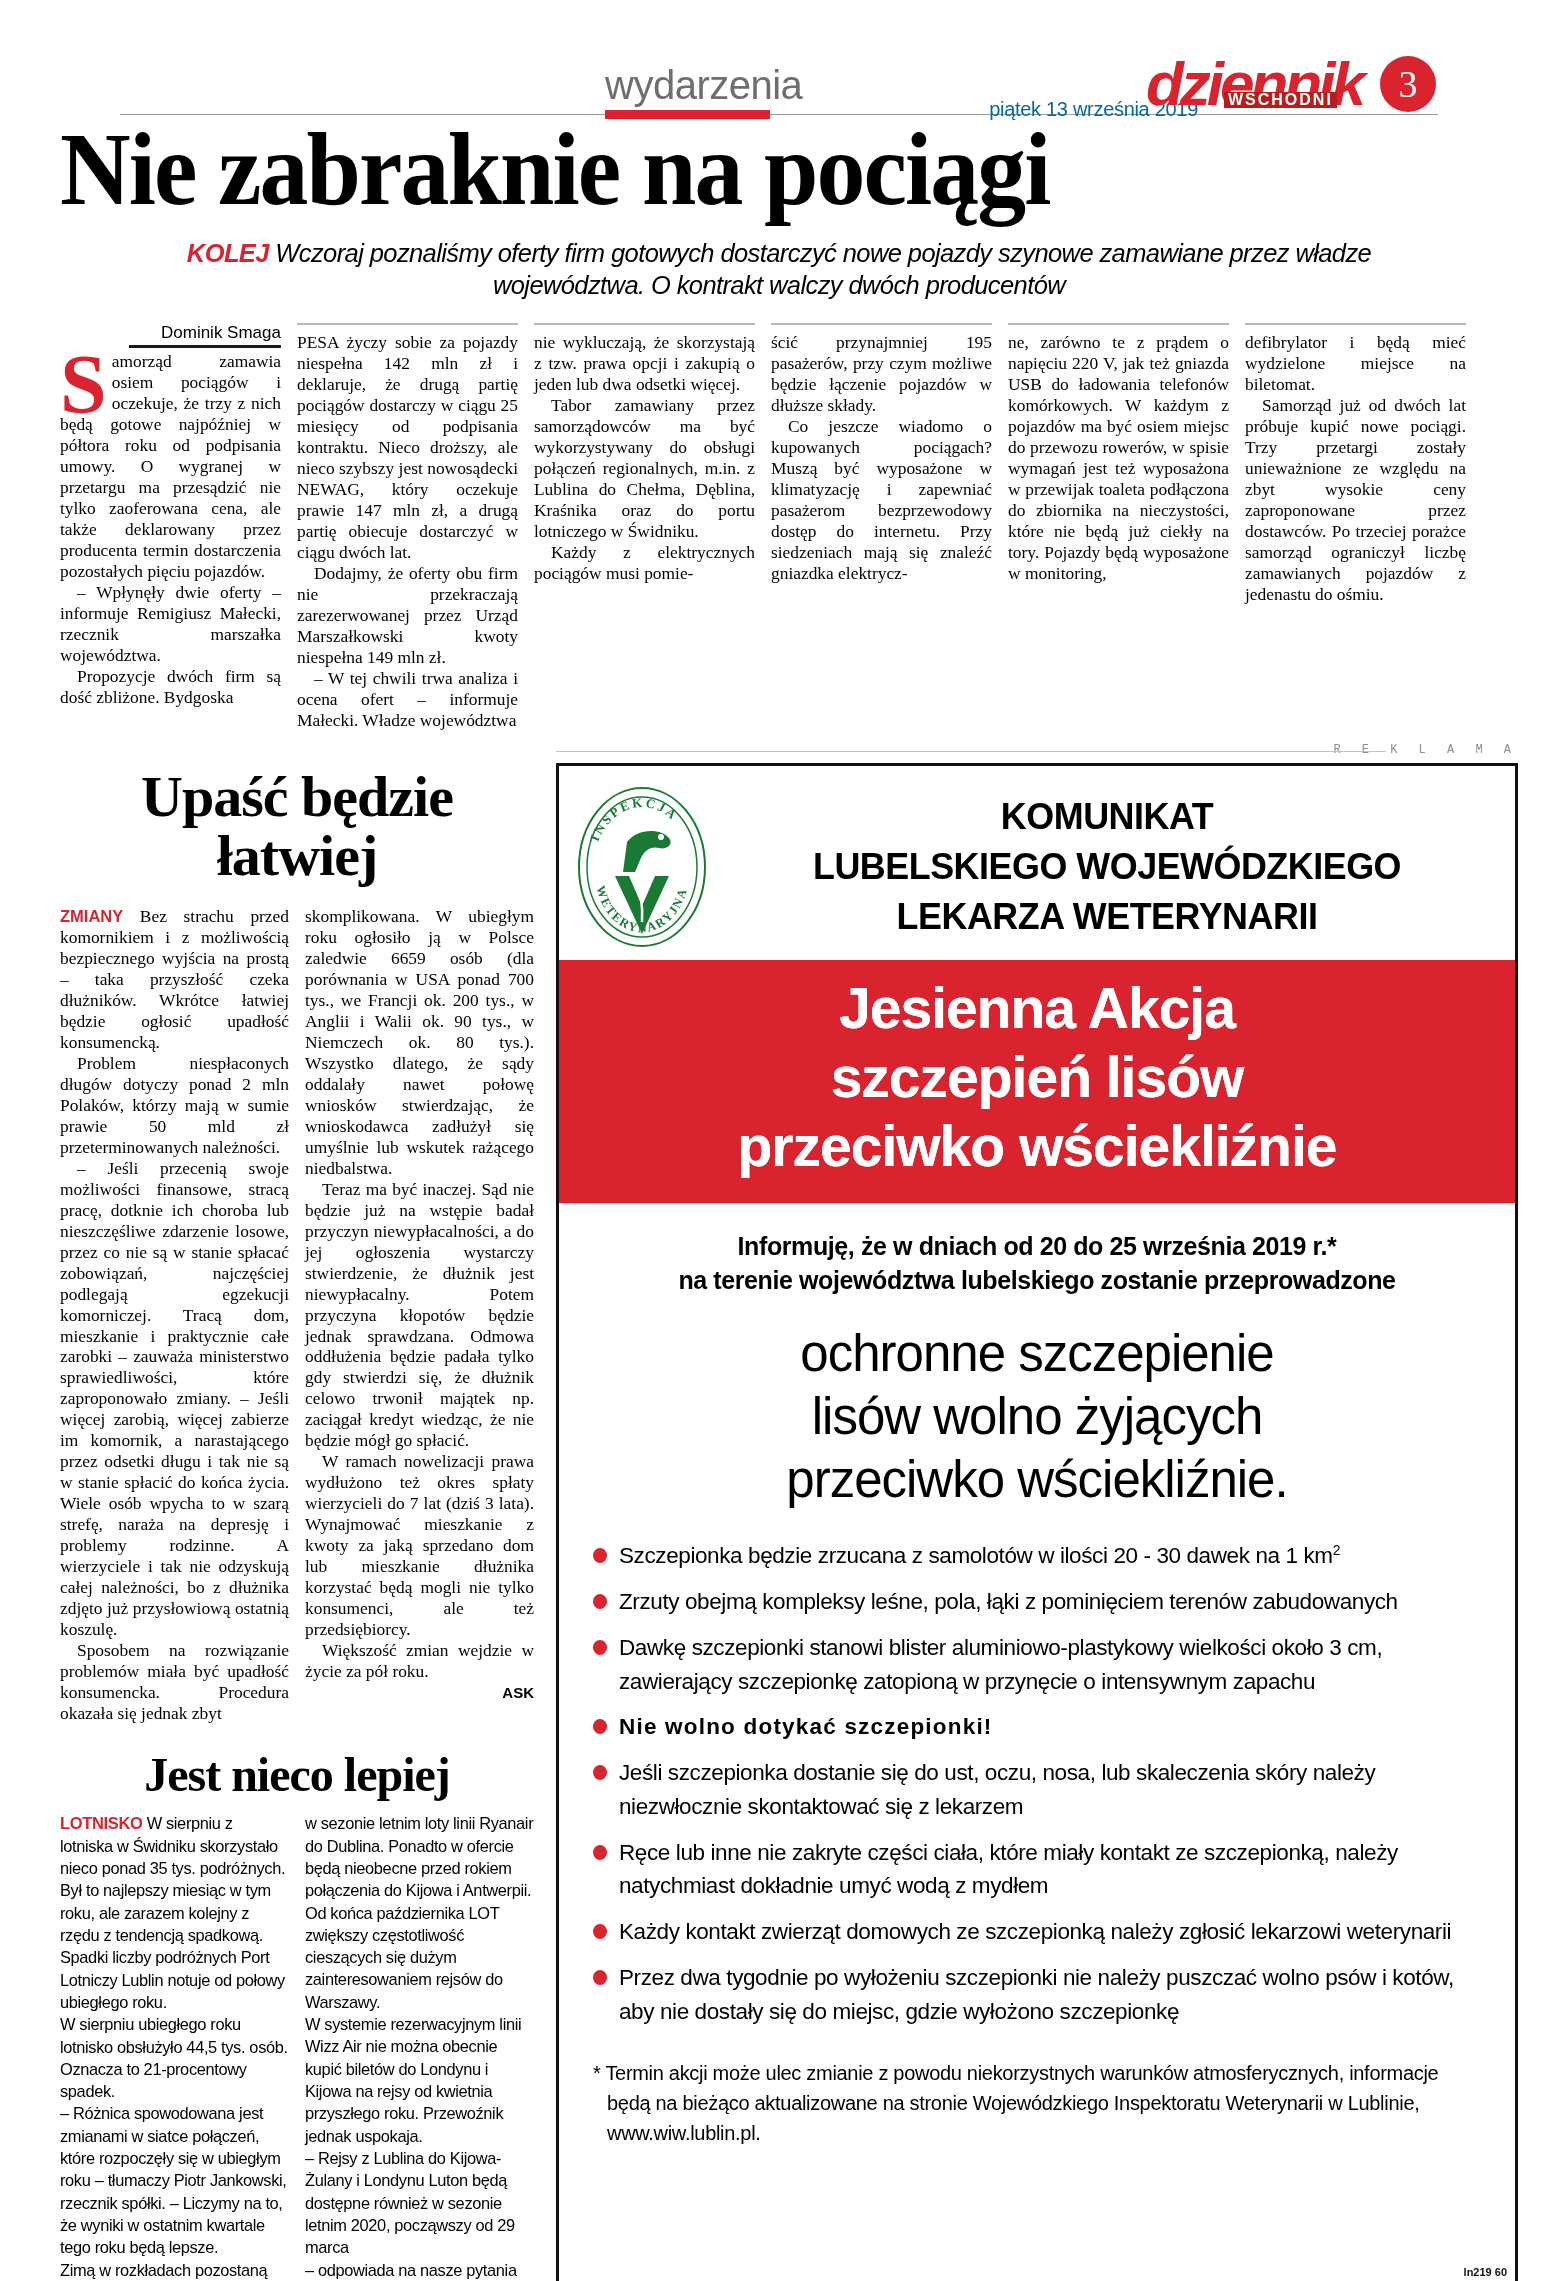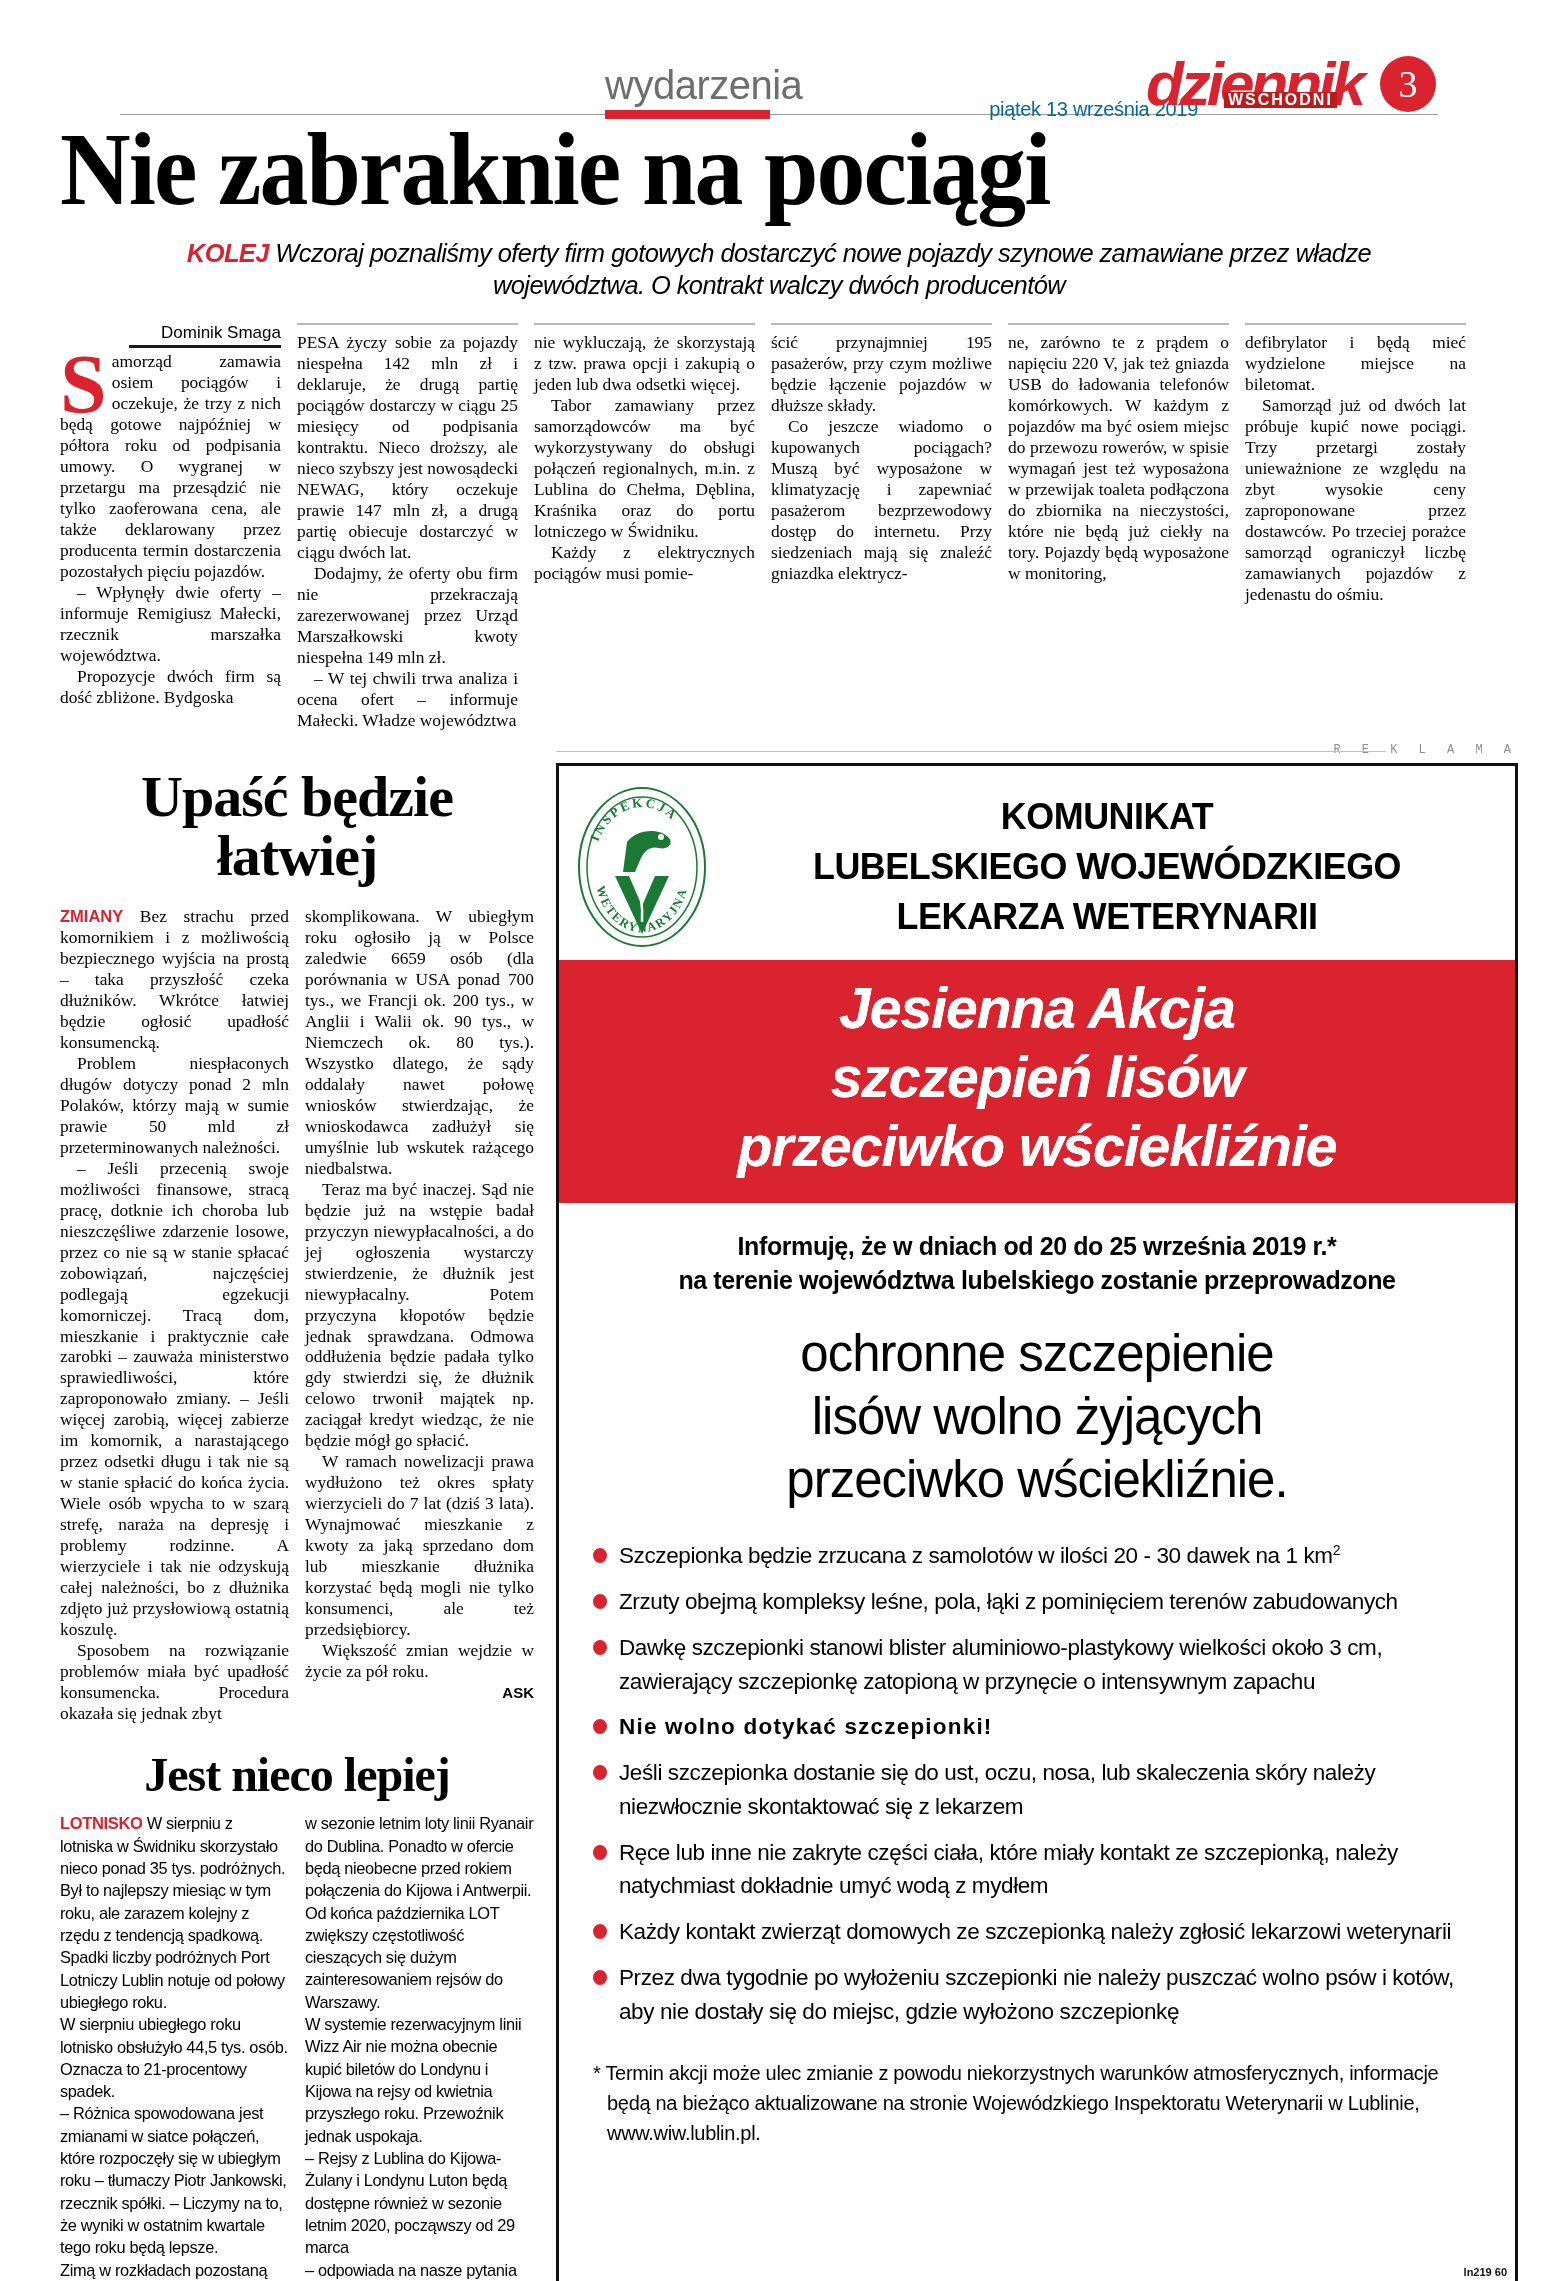--- a/index.html
+++ b/index.html
@@ -134,21 +134,21 @@
     flex:1; text-align:center;
     font-family:"Liberation Sans", sans-serif; font-weight:bold;
     font-size:37px; line-height:1.35; letter-spacing:-0.5px;
     transform:scaleX(0.97);
   }
   .ad-red-band {
     background:#d9232e; color:#fff; text-align:center;
     padding:14px 0 22px 0;
   }
   .ad-red-band div {
-    font-family:"Liberation Sans", sans-serif; font-weight:bold; font-style:italic;
+    font-family:"Liberation Sans", sans-serif; font-weight:bold; 
     font-size:57px; line-height:1.21; letter-spacing:-1px;
     text-shadow:0 0 0 #fff;
   }
   .ad-info {
     text-align:center; font-family:"Liberation Sans", sans-serif; font-weight:bold;
     font-size:25px; line-height:1.38; padding:26px 30px 10px 30px; letter-spacing:-0.4px;
   }
   .ad-big {
     text-align:center; font-family:"Liberation Sans", sans-serif;
     font-size:51px; line-height:1.24; padding:14px 20px 20px 20px; letter-spacing:-1px;

